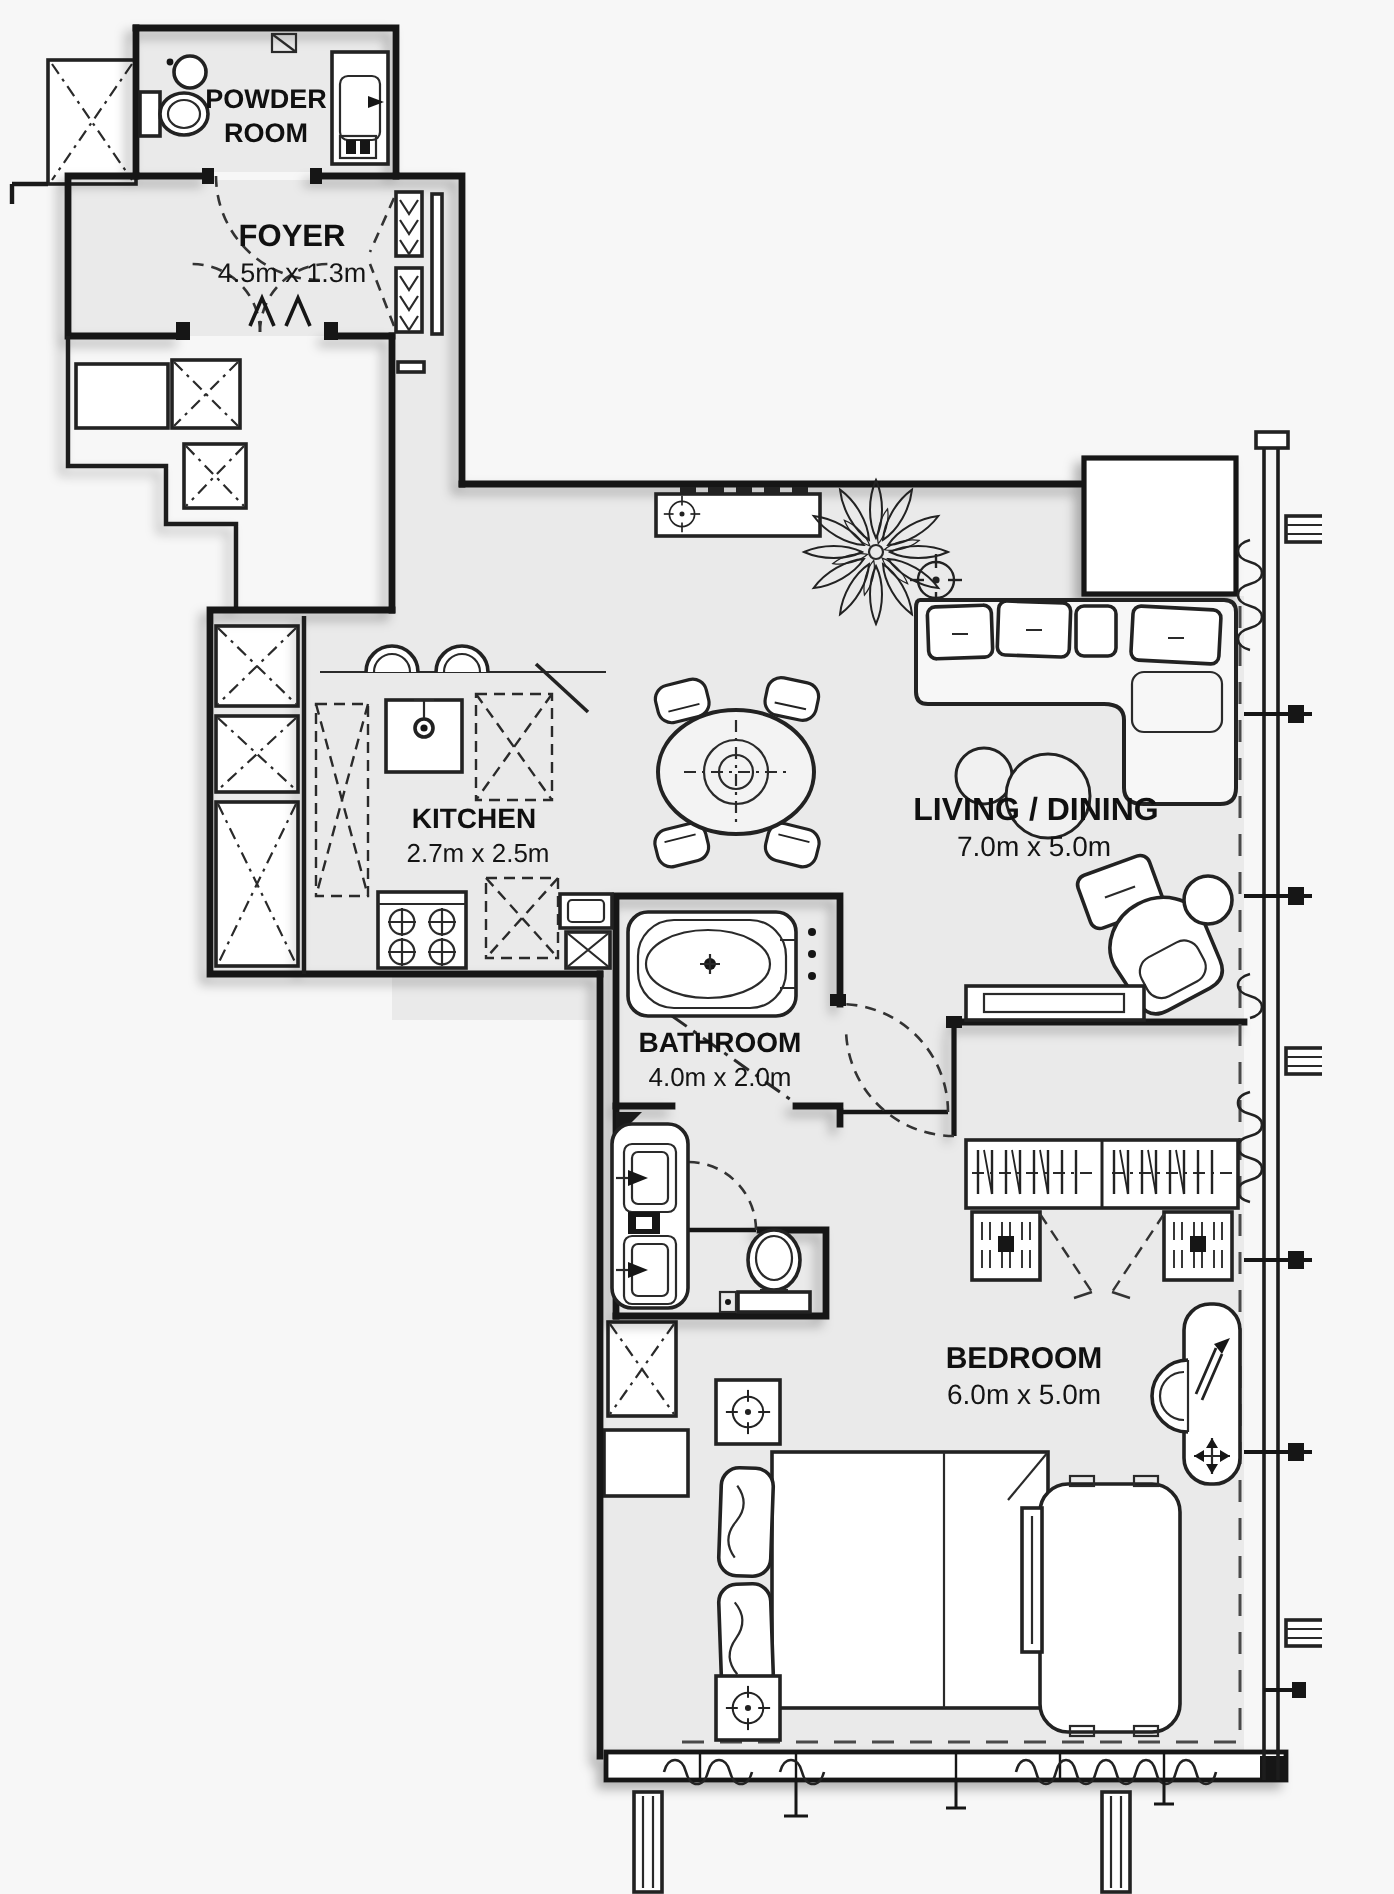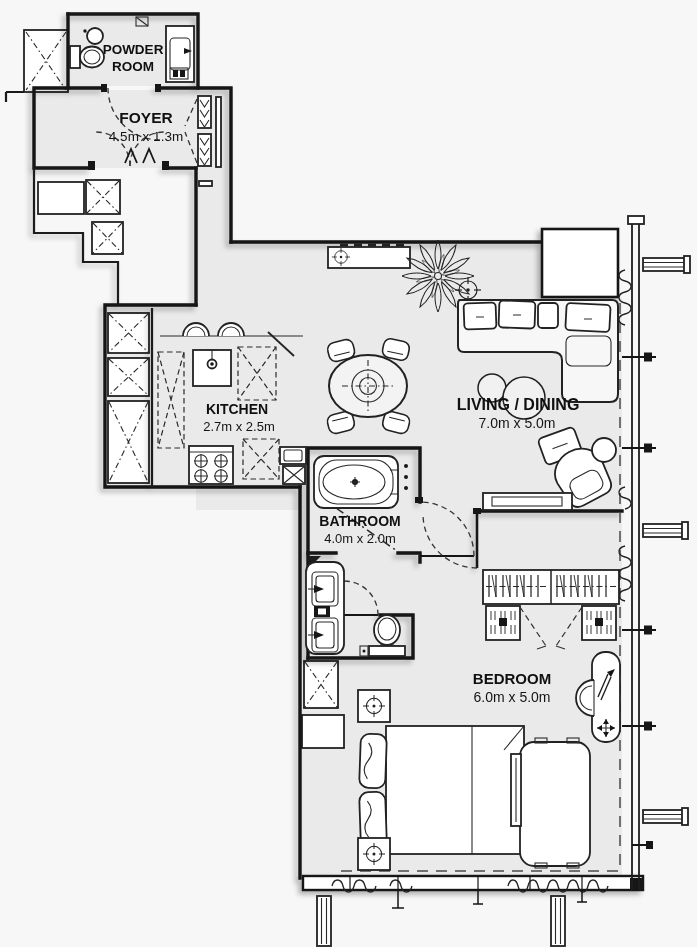--- a/index.html
+++ b/index.html
@@ -1,17 +1,17 @@
 <!DOCTYPE html>
 <html><head>
 <meta charset="utf-8">
 <style>
   html,body{margin:0;padding:0;background:#f7f7f7;}
   .stage{position:relative;width:661px;height:947px;background:#f7f7f7;overflow:hidden;
-         font-family:"Liberation Sans",sans-serif;padding-left:34px;}
+         font-family:"Liberation Sans",sans-serif;}
   svg{position:absolute;left:0;top:0;}
   .wall{stroke:#161616;fill:none;stroke-width:3.4;stroke-linecap:square;}
   .wallthin{stroke:#1a1a1a;fill:none;stroke-width:2.2;}
   .fixture{stroke:#222;fill:#ffffff;stroke-width:1.8;}
   .fixthin{stroke:#2a2a2a;fill:none;stroke-width:1.1;}
   .dashdot{stroke:#2a2a2a;fill:none;stroke-width:1.1;stroke-dasharray:6 3 1.5 3;}
   .doorarc{stroke:#333;fill:none;stroke-width:1.3;stroke-dasharray:5.5 4;}
   .glaz{stroke:#222;fill:none;stroke-width:1.3;}
   .lbl{fill:#101010;font-weight:bold;text-anchor:middle;}
   .dim{fill:#141414;text-anchor:middle;}

